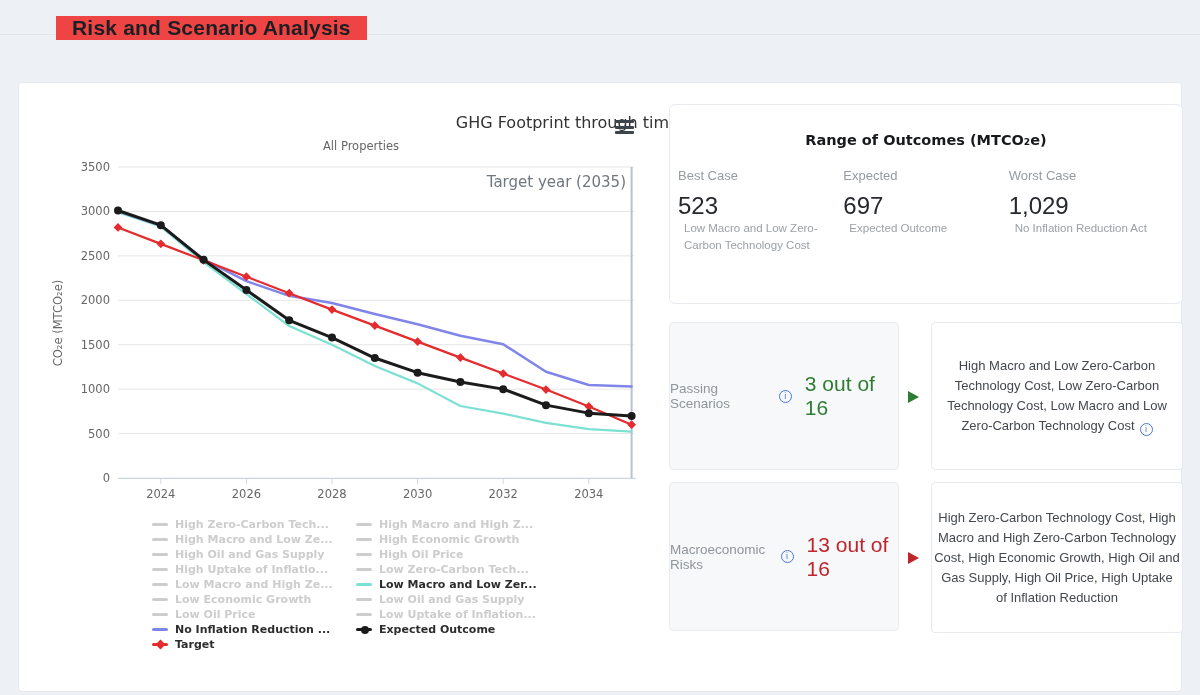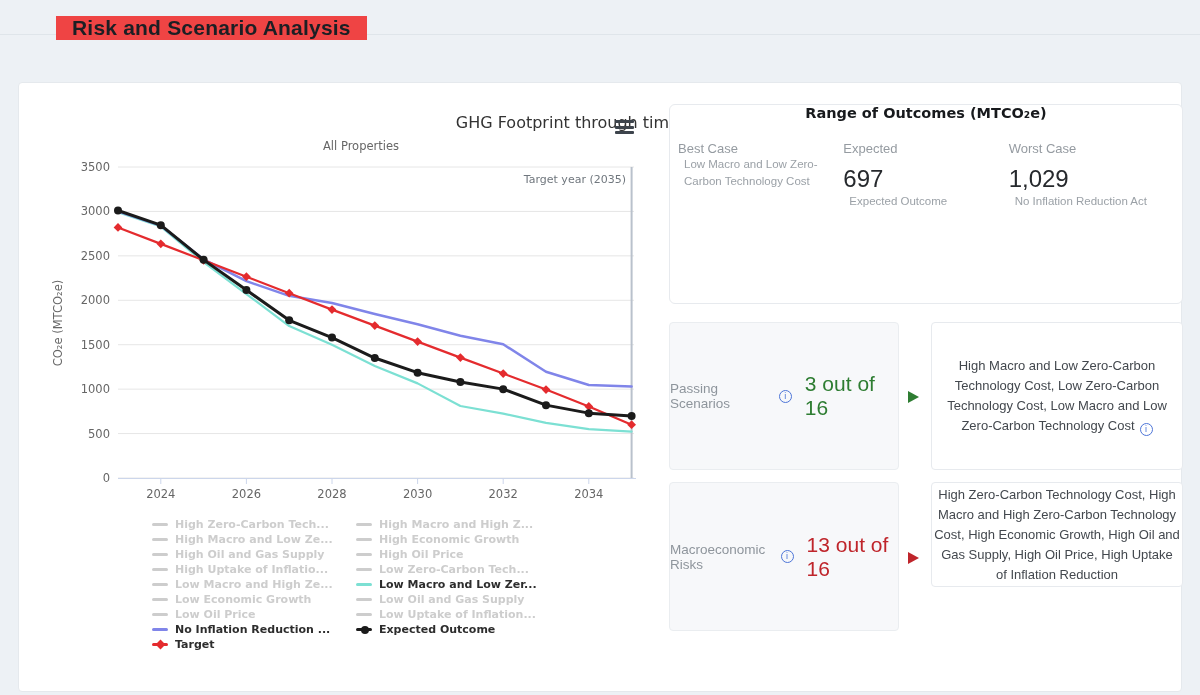--- a/index.html
+++ b/index.html
@@ -6,55 +6,55 @@
   body{width:1200px;height:695px;background:#edf1f5;font-family:"Liberation Sans",sans-serif;position:relative;overflow:hidden}
   .divider{position:absolute;left:0;right:0;top:34px;height:1px;background:#dfe5ea}
   .page-title{position:absolute;left:56px;top:16px;background:#ef4444;padding:0 16px;font-size:21px;font-weight:600;color:#1b1f24;letter-spacing:.2px}
   .card{position:absolute;left:18px;top:82px;width:1164px;height:610px;background:#fff;border:1px solid #e5e9ed;border-radius:4px;box-sizing:border-box}
 
   
   .chart-title{position:absolute;left:24px;top:30px;width:636px;text-align:right;font-family:"DejaVu Sans",sans-serif;font-size:16px;color:#333}
   .chart-subtitle{position:absolute;left:24px;top:56px;width:636px;text-align:center;font-family:"DejaVu Sans",sans-serif;font-size:11.5px;color:#666}
   .burger{position:absolute;left:596px;top:37px;width:19px;height:14px;display:flex;flex-direction:column;justify-content:space-between;cursor:pointer}
   .burger b{height:3px;background:#3d444c;border-radius:1px}
-  .target-year-label{position:absolute;top:90px;left:340px;width:267px;text-align:right;font-family:"DejaVu Sans",sans-serif;font-size:11px;color:#70777e}
+  .target-year-label{position:absolute;top:90px;left:340px;width:267px;text-align:right;font-family:"DejaVu Sans",sans-serif;font-size:15px;color:#70777e}
   .y-title{position:absolute;left:-41px;top:233px;width:160px;height:14px;text-align:center;transform:rotate(-90deg);font-family:"DejaVu Sans",sans-serif;font-size:11.5px;color:#666;white-space:nowrap}
   svg.chart{position:absolute;left:0;top:0;width:660px;height:580px}
   svg.chart text{font-family:"DejaVu Sans",sans-serif;font-size:11.5px;fill:#666}
 
   
   .legend-col{position:absolute;top:434px;width:215px}
   .legend-col.c1{left:133px}
   .legend-col.c2{left:337px}
   .legend-item{display:flex;align-items:center;gap:7px;height:15px;font-family:"DejaVu Sans",sans-serif;font-size:11px;font-weight:700;color:#2d2d2d;cursor:pointer;white-space:nowrap}
   .legend-item.off{color:#cdcdcd}
   .lmark{position:relative;width:16px;height:3px;border-radius:2px;background:#cdcdcd;flex:0 0 16px}
   .lmark .dot{position:absolute;left:4.5px;top:-2.5px;width:8px;height:8px;border-radius:50%}
   .lmark .dia{position:absolute;left:5px;top:-2px;width:7px;height:7px;transform:rotate(45deg)}
 
   
   .range-panel{position:absolute;left:650px;top:21px;width:514px;height:200px;background:#fff;border:1px solid #e7eaee;border-radius:6px;box-sizing:border-box}
-  .range-title{text-align:center;font-family:"DejaVu Sans",sans-serif;font-size:14.5px;font-weight:700;color:#17191c}
+  .range-title{text-align:center;margin-top:27px;font-family:"DejaVu Sans",sans-serif;font-size:14.5px;font-weight:700;color:#17191c}
   .range-cols{display:flex;margin-top:20px;padding:0 8px}
   .range-col{flex:1;}
   .range-label{font-size:13px;color:#959ba1}
   .range-value{font-size:24px;color:#26292d;margin-top:9px}
   .range-caption{font-size:11.5px;color:#9ba1a7;line-height:17px;padding:0 6px}
 
   .stat-panel{position:absolute;left:650px;width:230px;background:#f7f8fa;border:1px solid #eaedf0;border-radius:4px;box-sizing:border-box;display:flex;flex-direction:row;align-items:center;justify-content:center;gap:13px}
   .stat-panel.passing{top:239px;height:148px}
   .stat-panel.risks{top:399px;height:149px}
   .stat-label{font-size:13.5px;color:#8e959c;display:flex;align-items:center}
   .stat-value{font-size:21px}
   .stat-value.green{color:#2e7d32}
   .stat-value.red{color:#bf252b}
 
   .detail-panel{position:absolute;left:912px;width:252px;background:#fff;border:1px solid #e7eaee;border-radius:4px;box-sizing:border-box;display:flex;align-items:center;justify-content:center;text-align:center;font-size:13px;line-height:20px;color:#43484e;padding:6px 2px;overflow:hidden}
   .detail-panel.passing{top:239px;height:148px}
-  .detail-panel.risks{top:399px;height:105px}
+  .detail-panel.risks{top:399px;height:151px}
 
   .arrow{position:absolute;width:0;height:0;border-top:6px solid transparent;border-bottom:6px solid transparent;border-left:11px solid #2e7d32}
   .arrow.green{left:889px;top:308px;border-left-color:#2e7d32}
   .arrow.red{left:889px;top:469px;border-left-color:#bf252b}
 
   .info-icon{display:inline-flex;width:13px;height:13px;box-sizing:border-box;border:1px solid #4d75d8;border-radius:50%;color:#4d75d8;font-size:9px;line-height:11px;align-items:center;justify-content:center;margin-left:5px;vertical-align:-2px;flex:0 0 13px;cursor:pointer}
   .info-icon::before{content:'i'}
 </style>
 </head>
 <body>
@@ -211,20 +211,21 @@
         </span>
         <span>Expected Outcome</span>
       </div>
     </div>
 
   <div class="range-panel">
     <div class="range-title">Range of Outcomes (MTCO₂e)</div>
     <div class="range-cols">
       <div class="range-col">
         <div class="range-label">Best Case</div>
+        <div class="range-value">523</div>
         <div class="range-caption">Low Macro and Low Zero-Carbon Technology Cost</div>
       </div>
       <div class="range-col">
         <div class="range-label">Expected</div>
         <div class="range-value">697</div>
         <div class="range-caption">Expected Outcome</div>
       </div>
       <div class="range-col">
         <div class="range-label">Worst Case</div>
         <div class="range-value">1,029</div>

